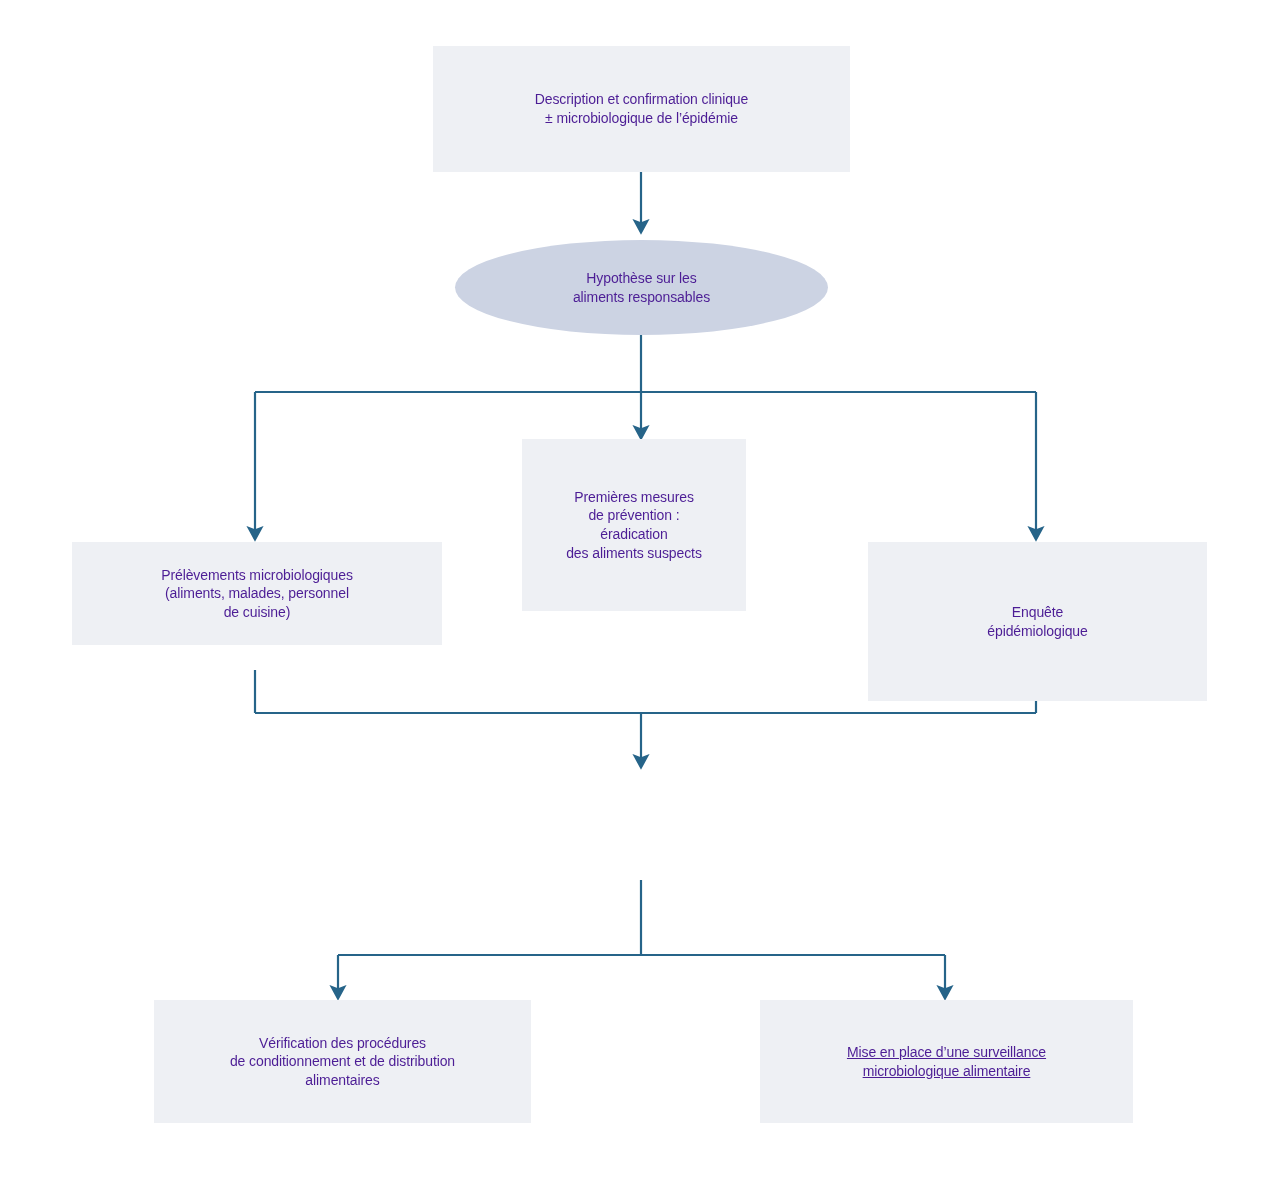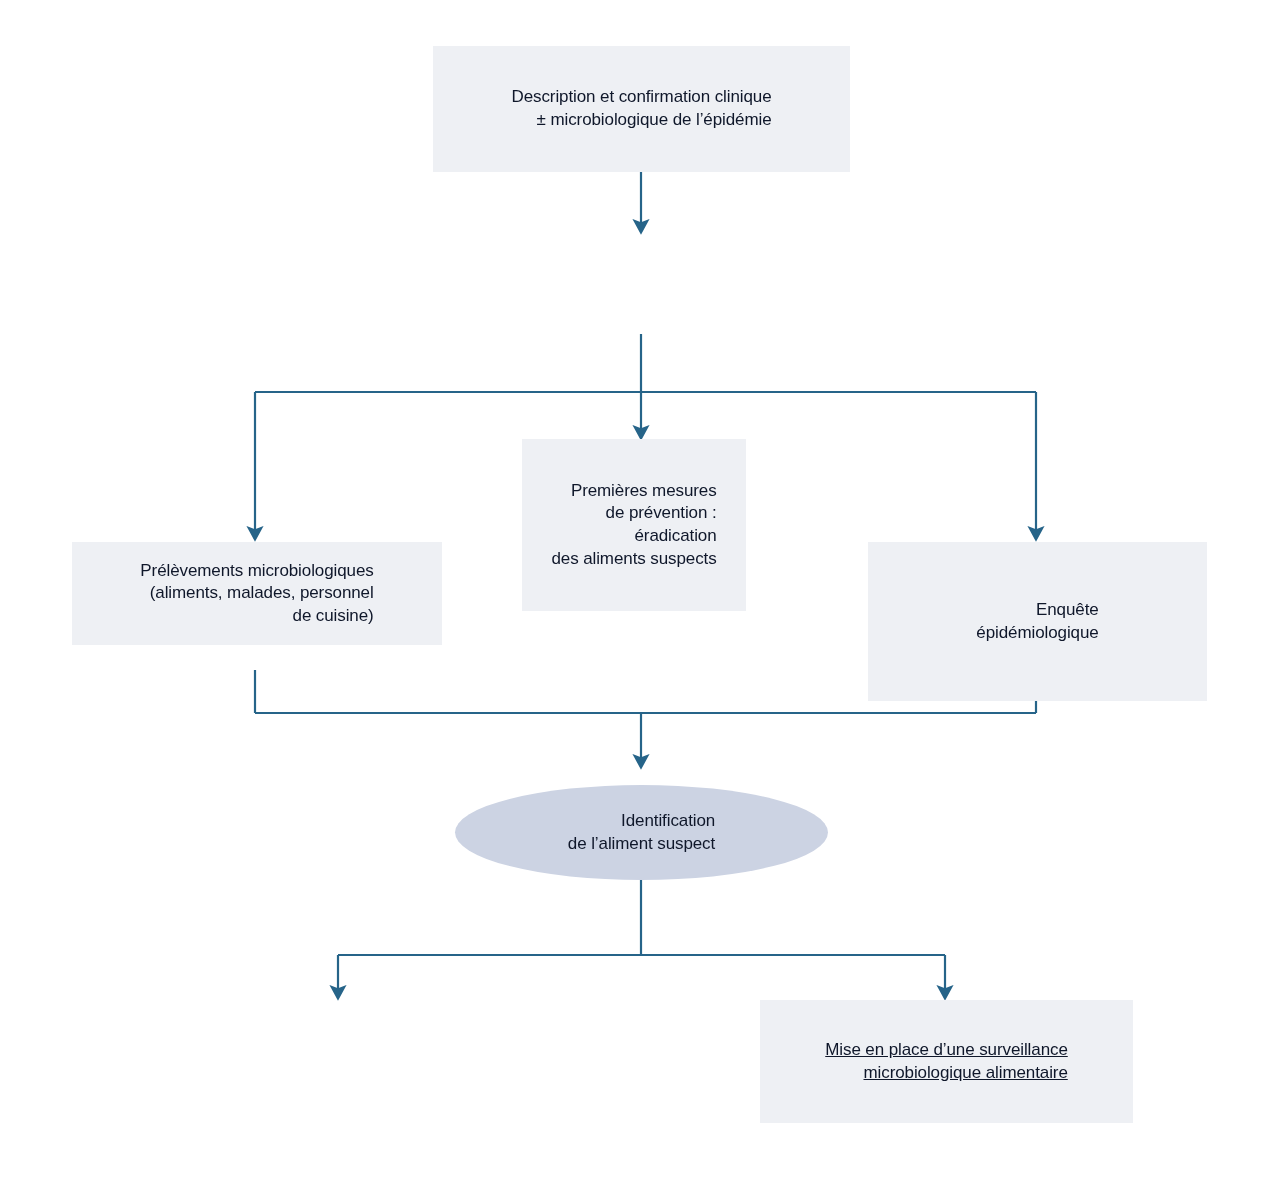--- a/index.html
+++ b/index.html
@@ -16,23 +16,23 @@
     height: 1185px;
     background: #ffffff;
     overflow: hidden;
   }
   .node {
     position: absolute;
     box-sizing: border-box;
     display: flex;
     align-items: center;
     justify-content: center;
-    text-align: right;
-    color: #0f172a;
-    font-size: 17px;
+    text-align: center;
+    color: #4c1d95;
+    font-size: 14px;
     line-height: 1.33;
     letter-spacing: -0.1px;
     white-space: pre-line;
     padding: 4px 8px;
   }
   .box {
     background: #eef0f4;
   }
   .ellipse {
     background: #ccd3e3;
@@ -79,33 +79,36 @@
       <path d="M641,880 L641,955"></path>
       <path d="M338,955 L945,955"></path>
       <path d="M338,955 L338,992" marker-end="url(#arrowhead)"></path>
       <path d="M945,955 L945,992" marker-end="url(#arrowhead)"></path>
     </g>
   </svg>
 
   <div class="node box" style="left:433px; top:46px; width:417px; height:126px;">Description et confirmation clinique
 ± microbiologique de l’épidémie</div>
 
+  <div class="node ellipse" style="left:455px; top:240px; width:373px; height:95px;">Hypothèse sur les
+aliments responsables</div>
 
   <div class="node box" style="left:522px; top:439px; width:224px; height:172px;">Premières mesures
 de prévention :
 éradication
 des aliments suspects</div>
 
   <div class="node box" style="left:72px; top:542px; width:370px; height:103px;">Prélèvements microbiologiques
 (aliments, malades, personnel
 de cuisine)</div>
 
   <div class="node box" style="left:868px; top:542px; width:339px; height:159px;">Enquête
 épidémiologique</div>
 
-  <div class="node ellipse" style="left:455px; top:785px; width:373px; height:95px;">Identification
-de l’aliment suspect</div>
 
+  <div class="node box" style="left:154px; top:1000px; width:377px; height:123px;">Vérification des procédures
+de conditionnement et de distribution
+alimentaires</div>
 
   <div class="node box" style="left:760px; top:1000px; width:373px; height:123px;text-decoration:underline;">Mise en place d’une surveillance
 microbiologique alimentaire</div>
 
 </div>
 
 </body></html>

